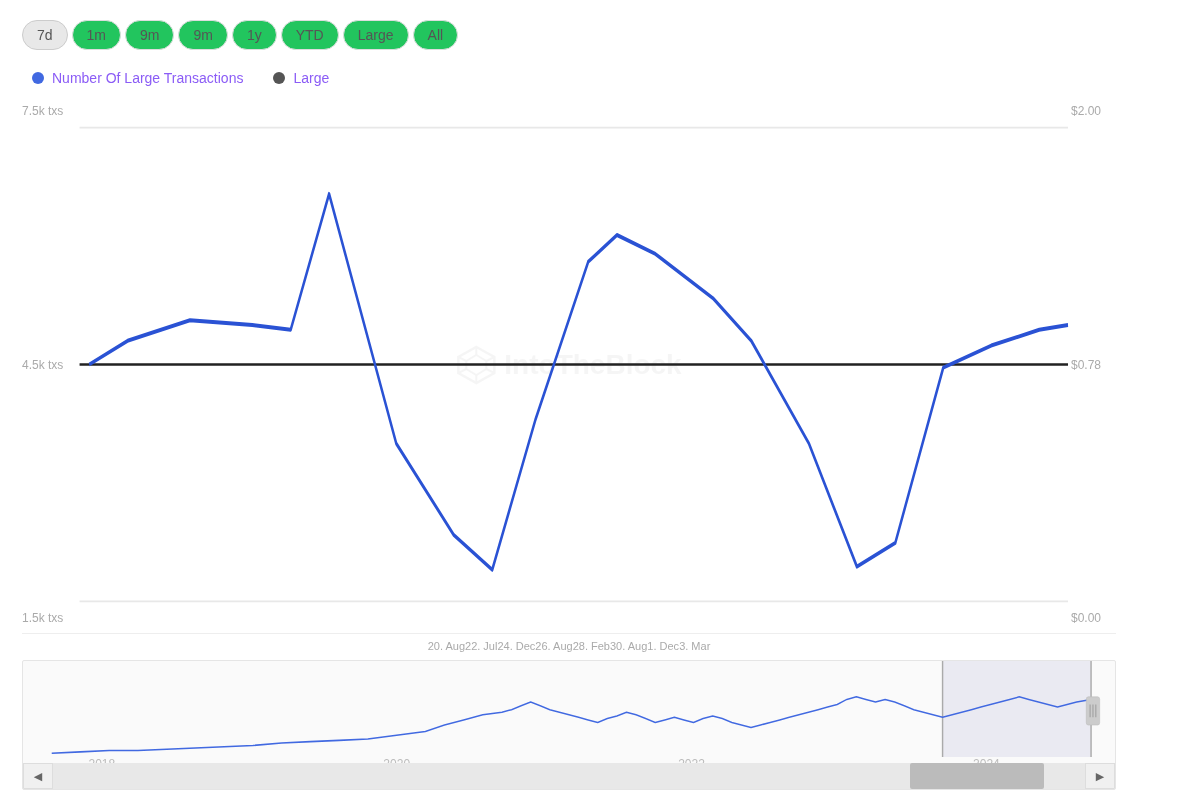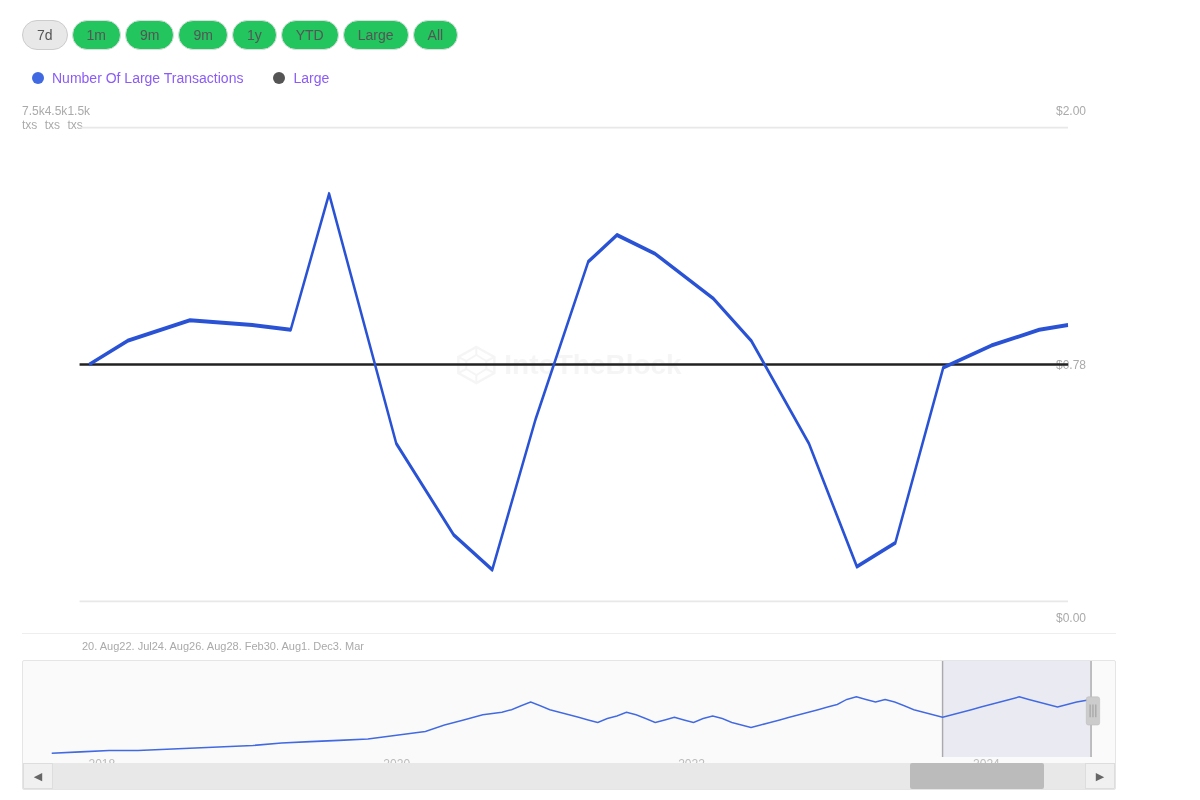--- a/index.html
+++ b/index.html
@@ -92,47 +92,47 @@
       height: 100%;
     }
 
     
     .y-axis-left {
       position: absolute;
       left: 0;
       top: 0;
       height: 100%;
       display: flex;
-      flex-direction: row;
+      flex-direction: column;
       justify-content: space-between;
       pointer-events: none;
     }
 
     .y-label {
       font-size: 12px;
       color: #aaa;
     }
 
     
     .y-axis-right {
       position: absolute;
       right: 0;
       top: 0;
       height: 100%;
       display: flex;
       flex-direction: column;
       justify-content: space-between;
       pointer-events: none;
-      text-align: left;
+      text-align: center;
     }
 
     
     .x-axis {
       display: flex;
-      justify-content: flex-start;
+      justify-content: center;
       padding: 6px 60px 4px 60px;
     }
 
     .x-label {
       font-size: 11px;
       color: #aaa;
     }
 
     
     .navigator {
@@ -302,21 +302,21 @@
             1060,148
             1090,145
           "></polyline>
       </svg>
 
     </div>
 
     <div class="x-axis">
       <span class="x-label">20. Aug</span>
       <span class="x-label">22. Jul</span>
-      <span class="x-label">24. Aug</span>
+      <span class="x-label">24. Dec</span>
       <span class="x-label">26. Aug</span>
       <span class="x-label">28. Feb</span>
       <span class="x-label">30. Aug</span>
       <span class="x-label">1. Dec</span>
       <span class="x-label">3. Mar</span>
     </div>
 
     <div class="navigator">
       <svg class="nav-svg" viewBox="0 0 1140 100" preserveAspectRatio="none">
 

